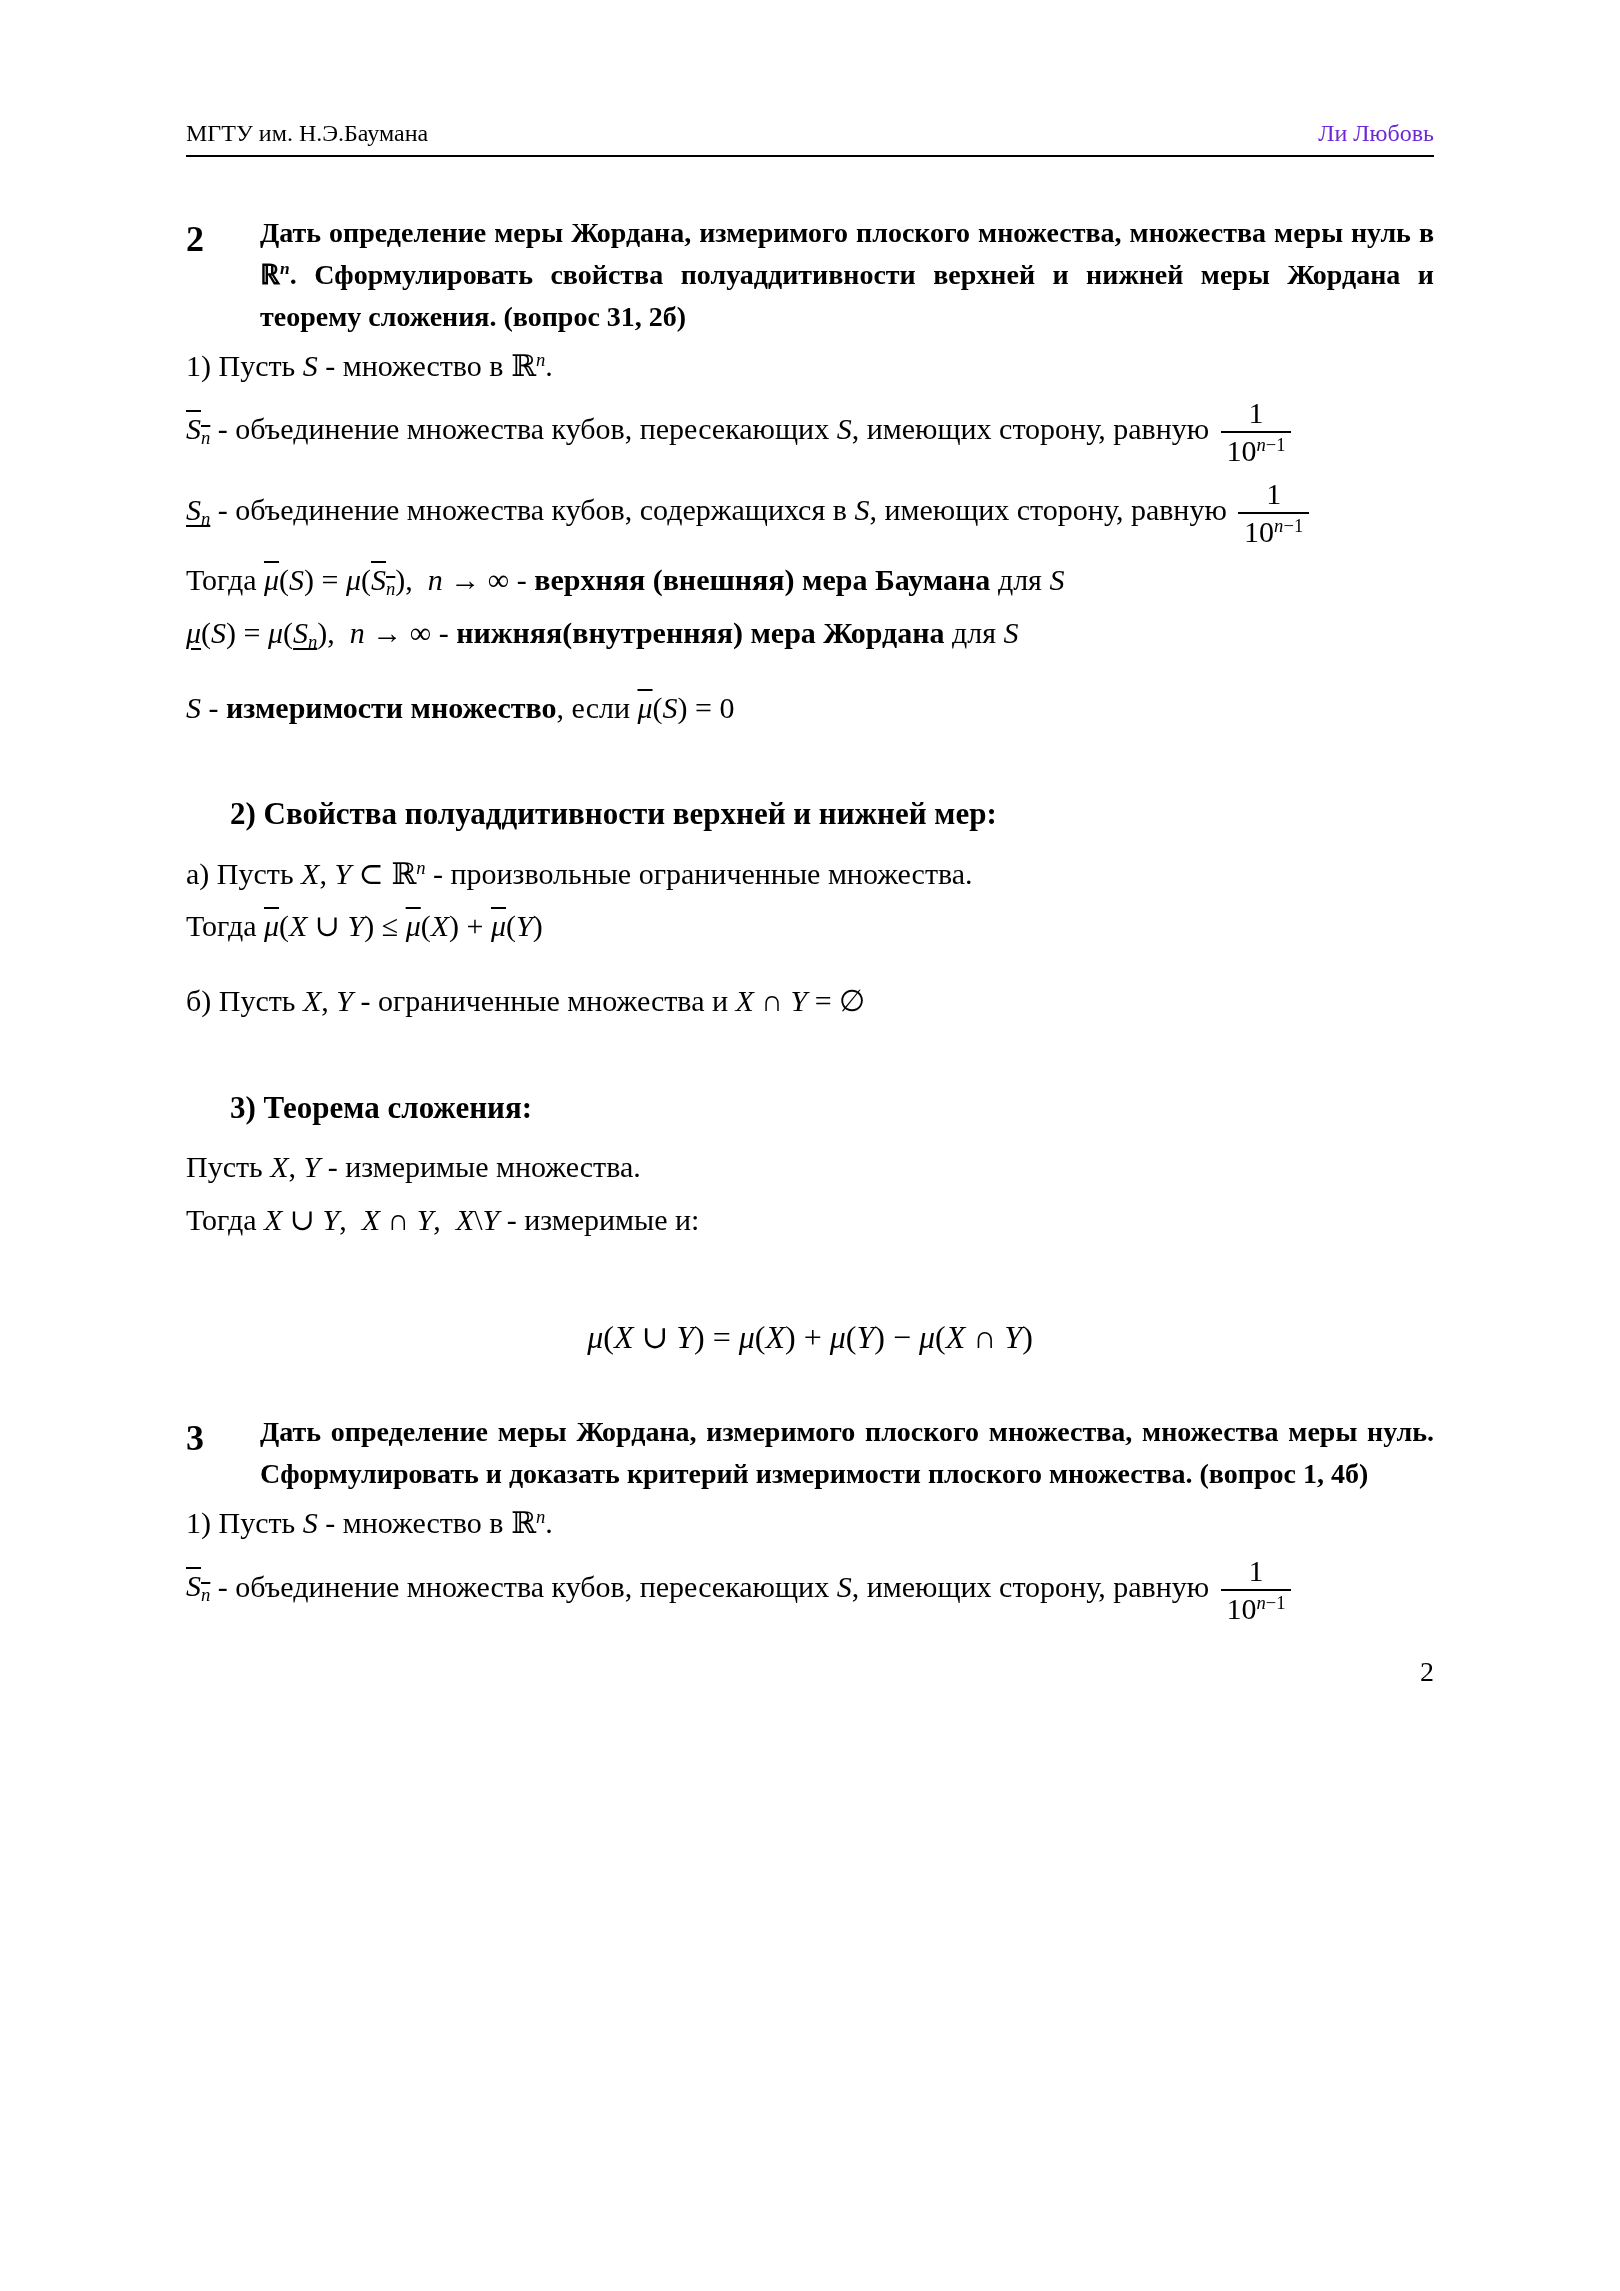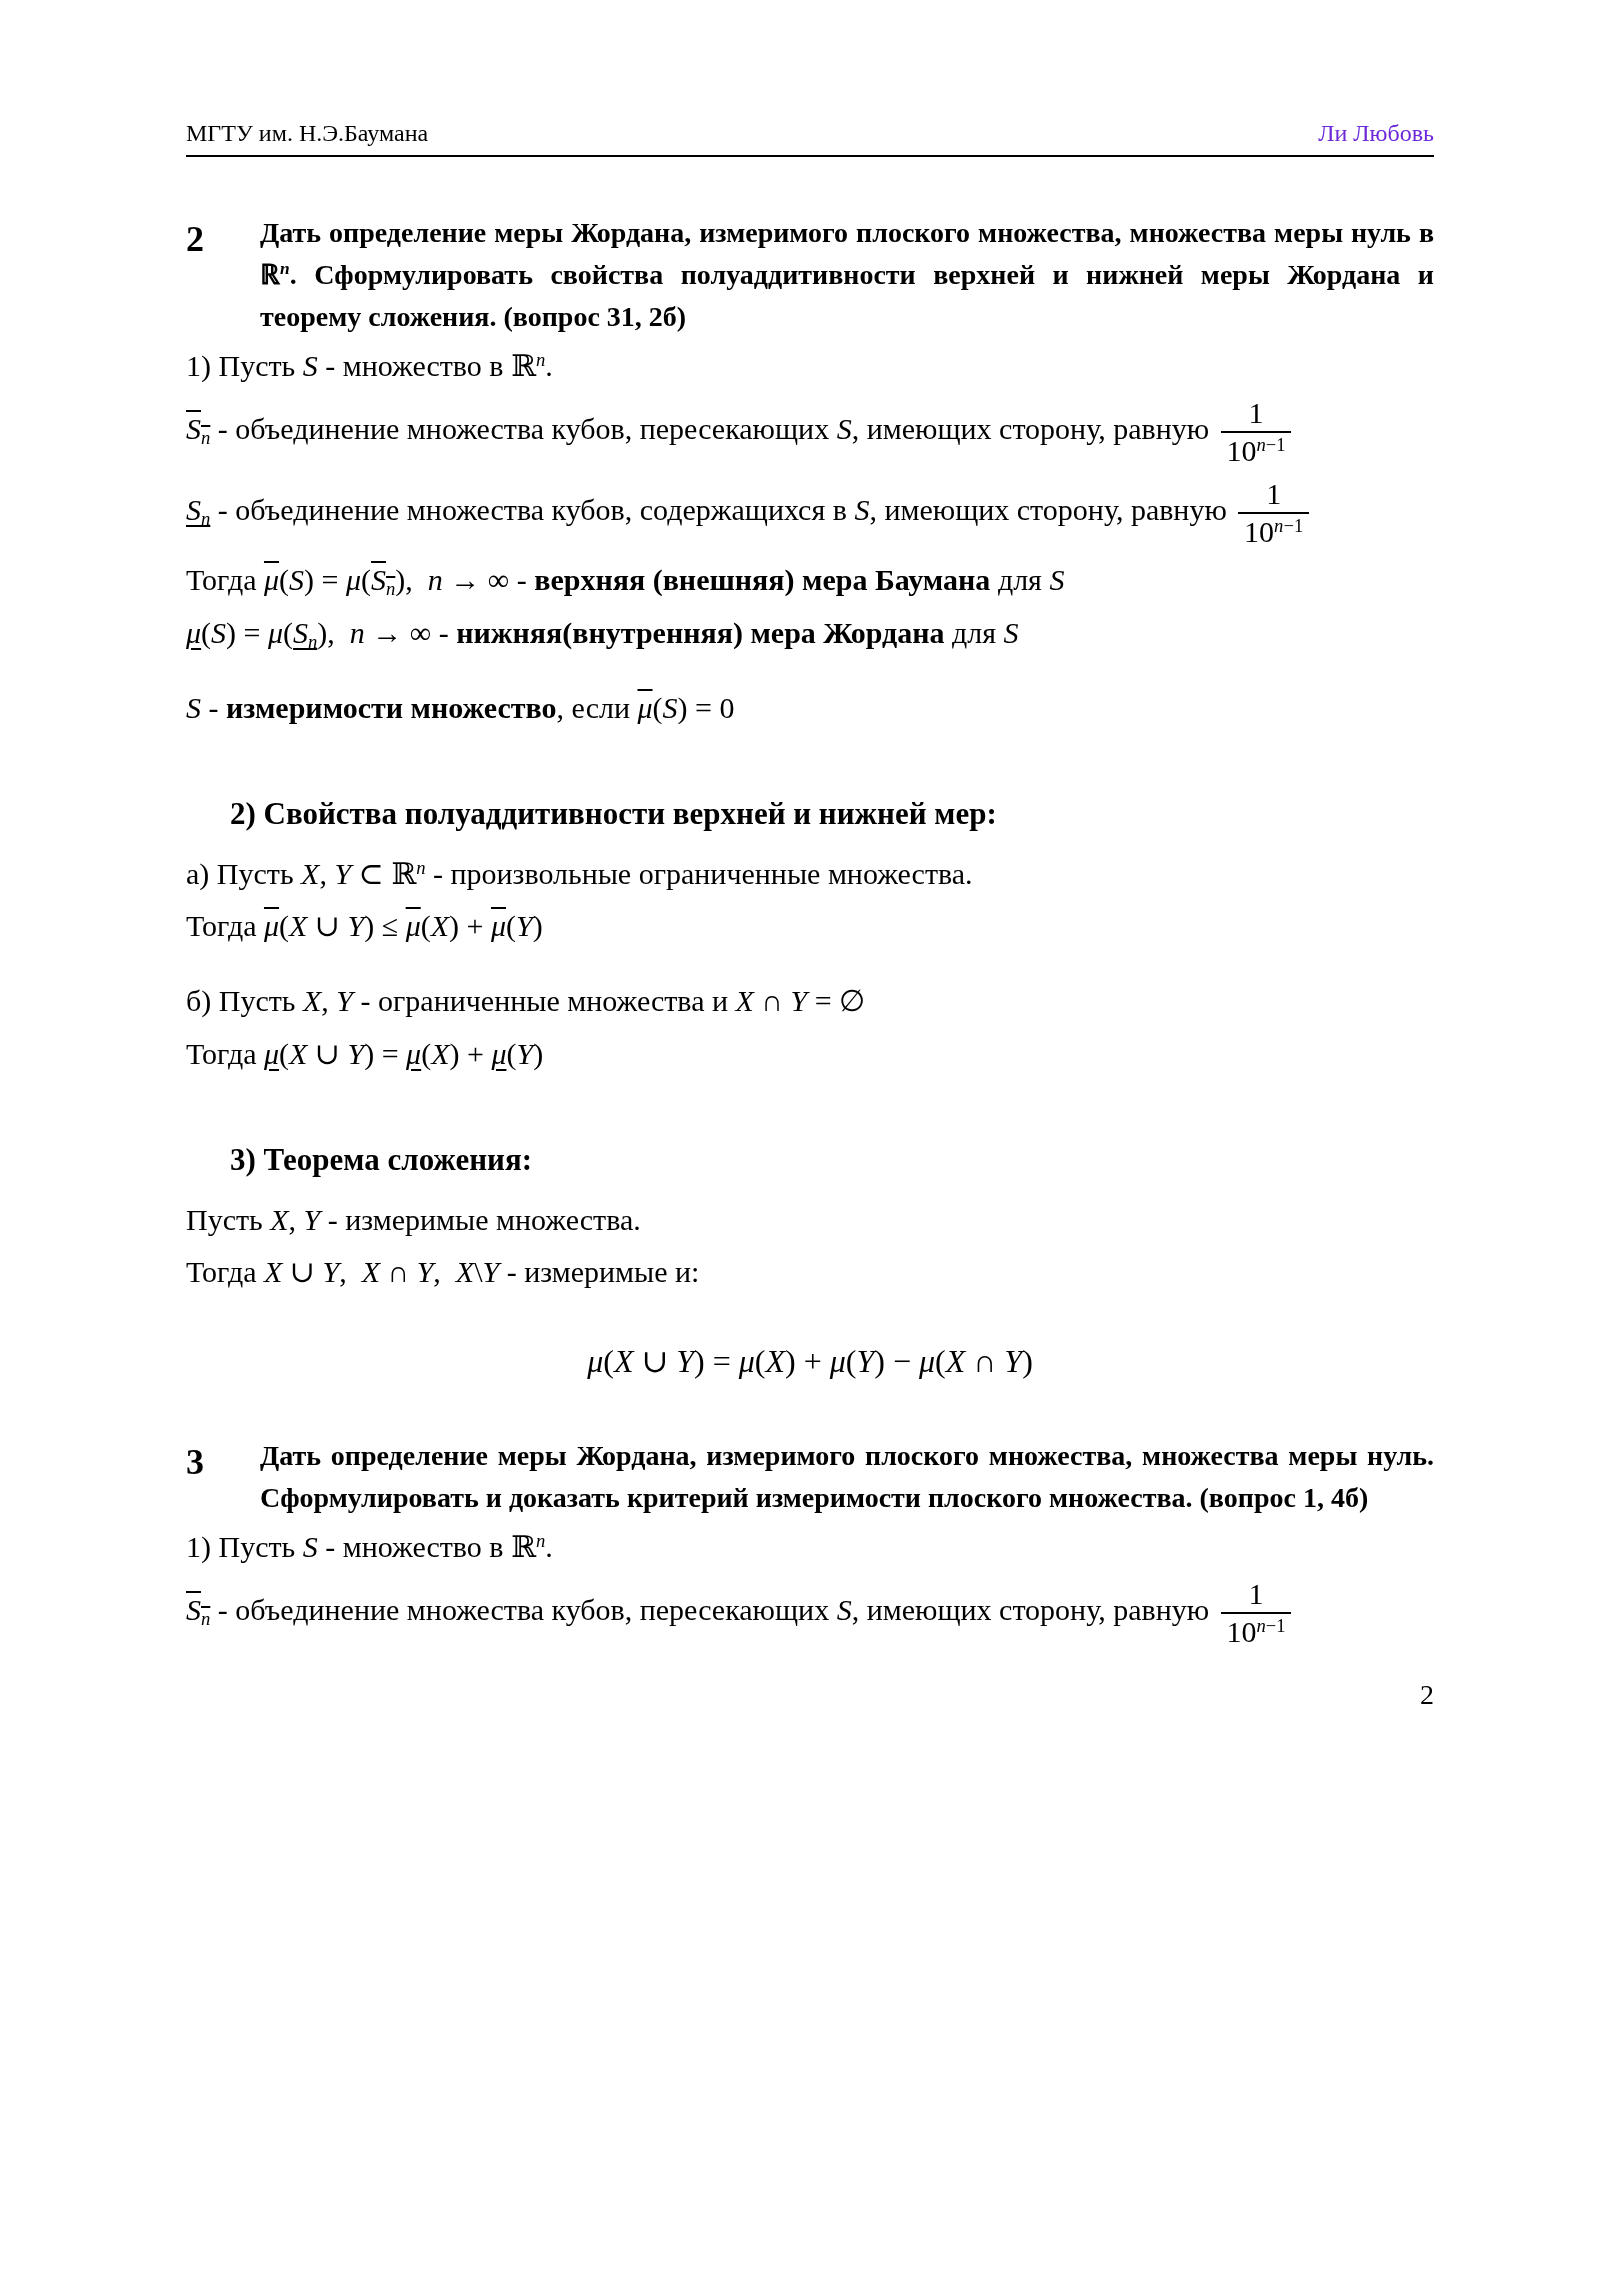--- a/index.html
+++ b/index.html
@@ -41,21 +41,21 @@
   .para.gap { margin-top: 25.5px; }
 
   .subheading {
     font-weight: bold; font-size: 31px; line-height: 1.6;
     margin: 57px 0 9.8px 0;
     text-indent: 44px;
   }
 
   .formula {
     font-size: 32px; text-align: center;
-    margin: 45px 0 41px 0;
+    margin: 74px 0 41px 0;
   }
 
   i { font-style: italic; }
   b { font-weight: bold; }
   sup, sub { font-size: 62%; line-height: 0; }
   sup { vertical-align: 0.55em; }
   sub { vertical-align: -0.25em; }
 
   .ol { text-decoration-line: overline; text-decoration-thickness: 2px; }
   .ul { text-decoration-line: underline; text-decoration-thickness: 2px; text-underline-offset: 4.9px; }
@@ -94,21 +94,20 @@
           <span class="num">1</span>
           <span class="den">10<sup><i>n</i>−1</sup></span>
         </span></p>
       <p class="para">Тогда <span class="ol"><i>μ</i></span>(<i>S</i>) = <i>μ</i>(<span class="ol"><i>S</i><sub><i>n</i></sub></span>), <i>n</i> → ∞ - <b>верхняя (внешняя) мера Баумана</b> для <i>S</i></p>
       <p class="para"><span class="ul"><i>μ</i></span>(<i>S</i>) = <i>μ</i>(<span class="ul"><i>S</i><sub><i>n</i></sub></span>), <i>n</i> → ∞ - <b>нижняя(внутренняя) мера Жордана</b> для <i>S</i></p>
       <p class="para gap"><i>S</i> - <b>измеримости множество</b>, если <span class="ol"><i>μ</i></span>(<i>S</i>) = 0</p>
       <div class="subheading">2) Свойства полуаддитивности верхней и нижней мер:</div>
       <p class="para">а) Пусть <i>X</i>, <i>Y</i> ⊂ ℝ<sup><i>n</i></sup> - произвольные ограниченные множества.</p>
       <p class="para">Тогда <span class="ol"><i>μ</i></span>(<i>X</i> ∪ <i>Y</i>) ≤ <span class="ol"><i>μ</i></span>(<i>X</i>) + <span class="ol"><i>μ</i></span>(<i>Y</i>)</p>
       <p class="para gap">б) Пусть <i>X</i>, <i>Y</i> - ограниченные множества и <i>X</i> ∩ <i>Y</i> = ∅</p>
-      <p class="para">Тогда <span class="ul"><i>μ</i></span>(<i>X</i> ∪ <i>Y</i>) = <span class="ul"><i>μ</i></span>(<i>X</i>) + <span class="ul"><i>μ</i></span>(<i>Y</i>)</p>
       <div class="subheading">3) Теорема сложения:</div>
       <p class="para">Пусть <i>X</i>, <i>Y</i> - измеримые множества.</p>
       <p class="para">Тогда <i>X</i> ∪ <i>Y</i>, <i>X</i> ∩ <i>Y</i>, <i>X</i>\<i>Y</i> - измеримые и:</p>
       <div class="formula"><i>μ</i>(<i>X</i> ∪ <i>Y</i>) = <i>μ</i>(<i>X</i>) + <i>μ</i>(<i>Y</i>) − <i>μ</i>(<i>X</i> ∩ <i>Y</i>)</div>
       <div class="section">
         <span class="secnum">3</span>
         <div class="sectext">Дать определение меры Жордана, измеримого плоского множества, множества меры нуль. Сформулировать и доказать критерий измеримости плоского множества. (вопрос 1, 4б)</div>
       </div>
       <p class="para">1) Пусть <i>S</i> - множество в ℝ<sup><i>n</i></sup>.</p>
       <p class="para"><span class="ol"><i>S</i><sub><i>n</i></sub></span> - объединение множества кубов, пересекающих <i>S</i>, имеющих сторону, равную <span class="frac">

